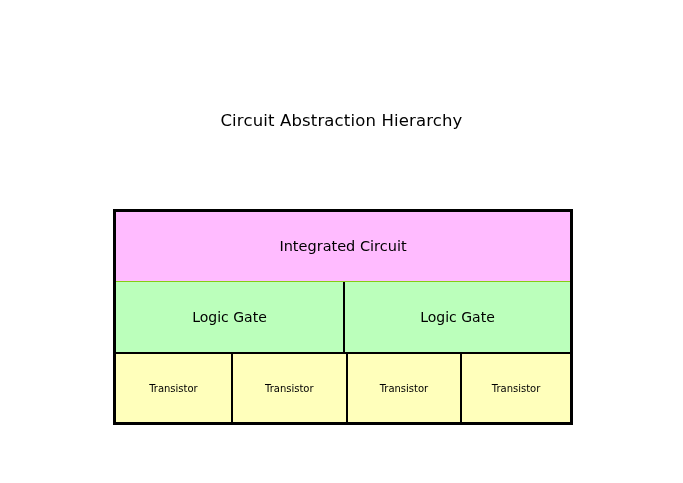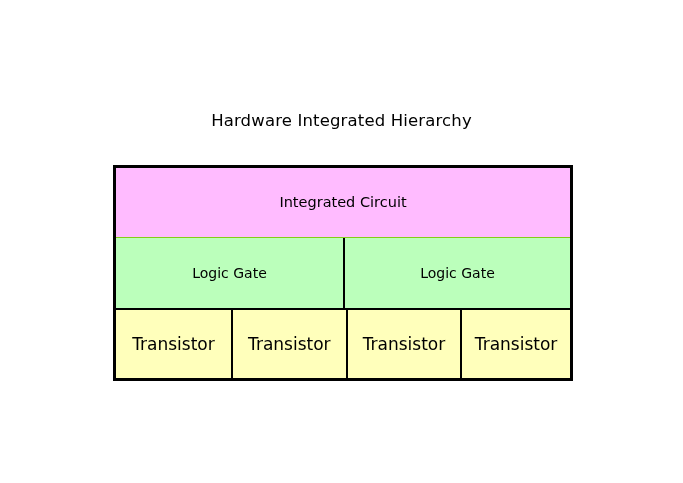--- a/index.html
+++ b/index.html
@@ -84,39 +84,39 @@
 
   .cell-gate {
     flex: 1 1 50%;
     background: #bbffbb;
     font-size: 14px;
   }
 
   .cell-trans {
     flex: 1 1 25%;
     background: #ffffbb;
-    font-size: 17px;
+    font-size: 10px;
   }
 
   
   .tier-trans .cell:nth-child(1) { flex-basis: 25.3%; }
   .tier-trans .cell:nth-child(2) { flex-basis: 25.3%; }
   .tier-trans .cell:nth-child(3) { flex-basis: 25.2%; }
   .tier-trans .cell:nth-child(4) { flex-basis: 24.2%; }
 
   .cell-label { display: block; }
 </style>
 </head>
 <body>
 
 <div id="canvas" style="background: rgb(255, 255, 255);">
 
-  <div id="diagram-title">Hardware Integrated Hierarchy</div>
+  <div id="diagram-title">Circuit Abstraction Hierarchy</div>
 
-  <div id="hierarchy" style="border-color: rgb(0, 0, 0);">
+  <div id="hierarchy" style="border-color: rgb(0, 0, 0); margin-top: 44px;">
 
     <div class="tier tier-ic">
       <div class="cell cell-ic" style="background: rgb(255, 187, 255);">
         <span class="cell-label">Integrated Circuit</span>
       </div>
     </div>
 
     <div class="tier tier-gate">
       <div class="cell cell-gate" style="background: rgb(187, 255, 187);">
         <span class="cell-label">Logic Gate</span>

